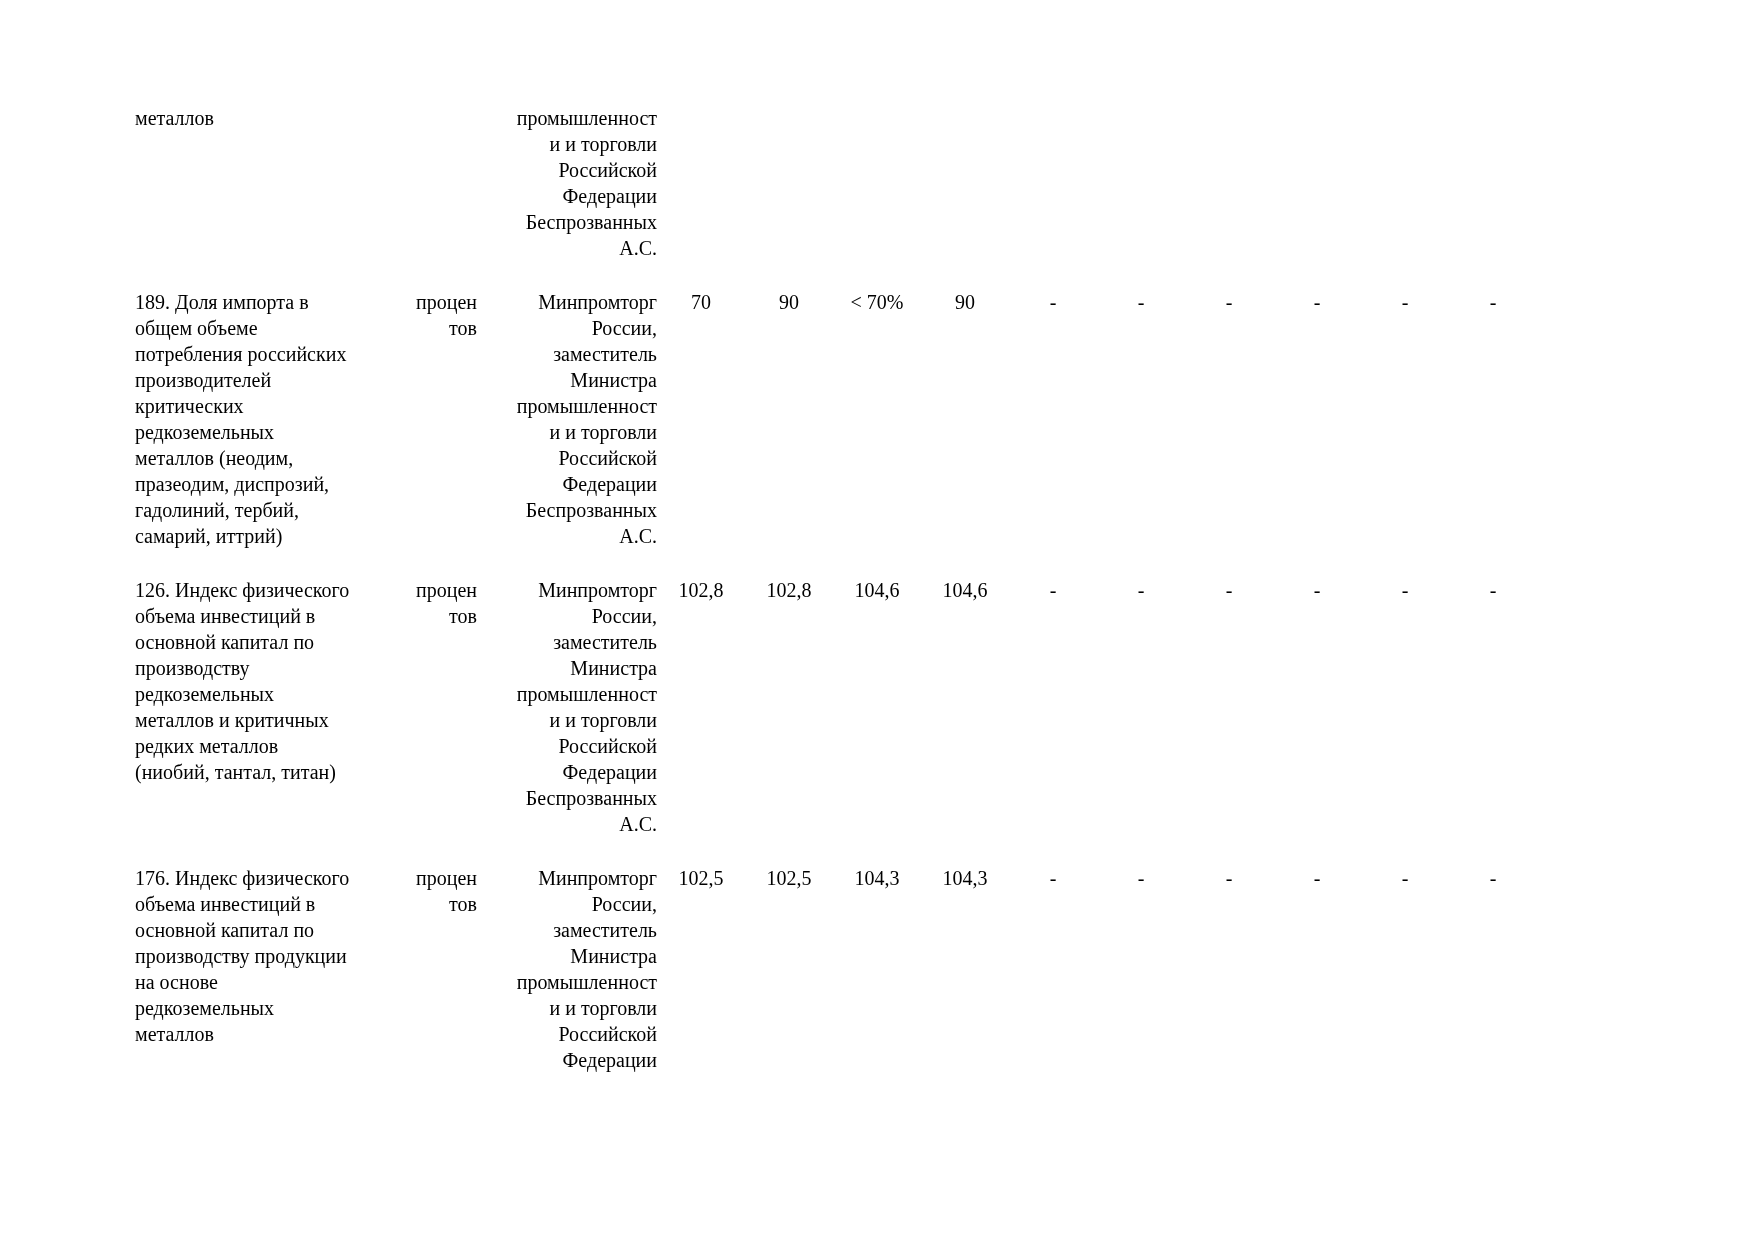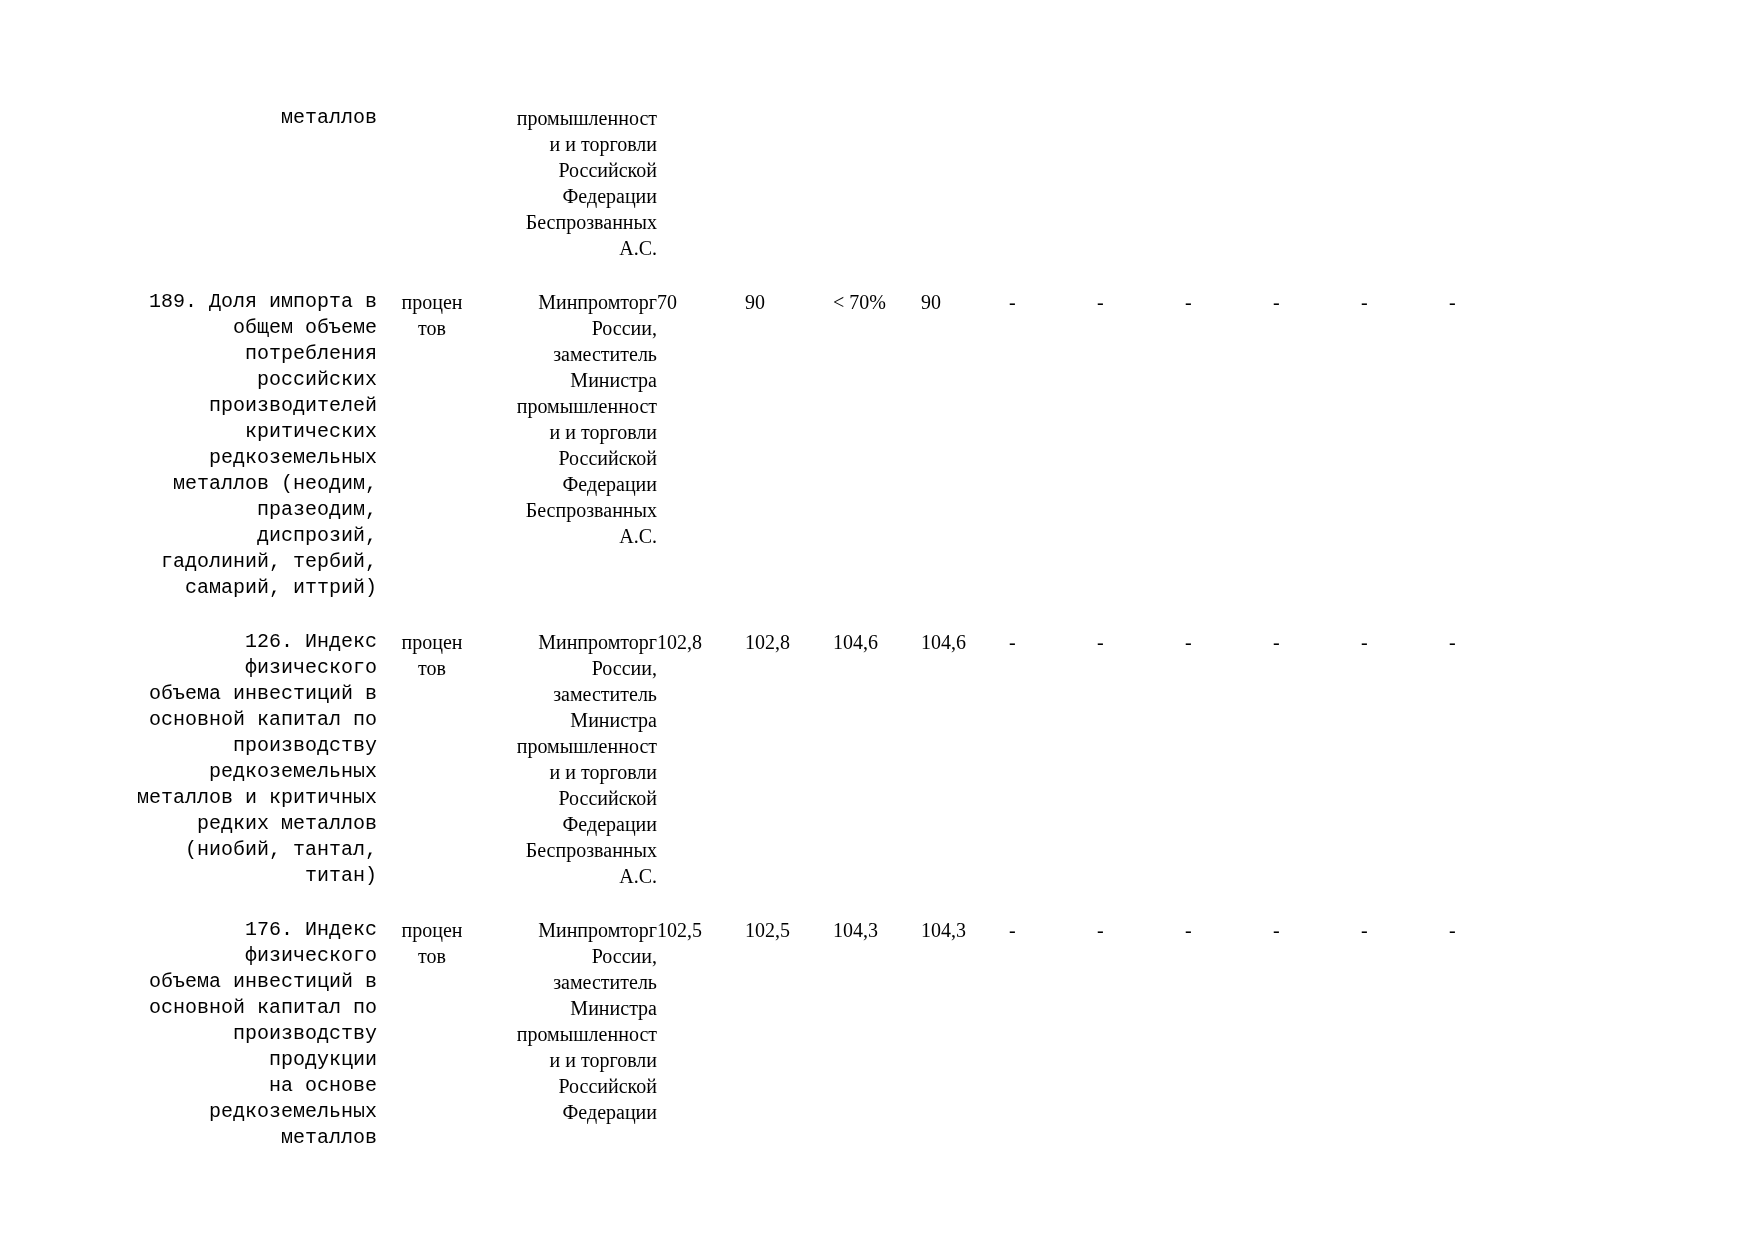--- a/index.html
+++ b/index.html
@@ -19,24 +19,24 @@
   table.doc-table {
     border-collapse: collapse;
     table-layout: fixed;
     width: 1400px;
   }
   td {
     vertical-align: top;
     white-space: pre-line;
     padding: 0 0 28px 0;
   }
-  .col-indicator { text-align: right; padding-right: 10px; font-family: Liberation Mono, monospace; }
-  .col-unit { text-align: center; margin-top: 16px; }
+  .col-indicator { text-align: left; padding-right: 10px; }
+  .col-unit { text-align: right; margin-top: 16px; }
   .col-responsible { text-align: right; }
-  .col-value { text-align: left; }
+  .col-value { text-align: center; }
 </style>
 </head>
 <body>
 
 <div class="page">
   <table class="doc-table">
     <colgroup>
       <col style="width:252px">
       <col style="width:90px">
       <col style="width:180px">

